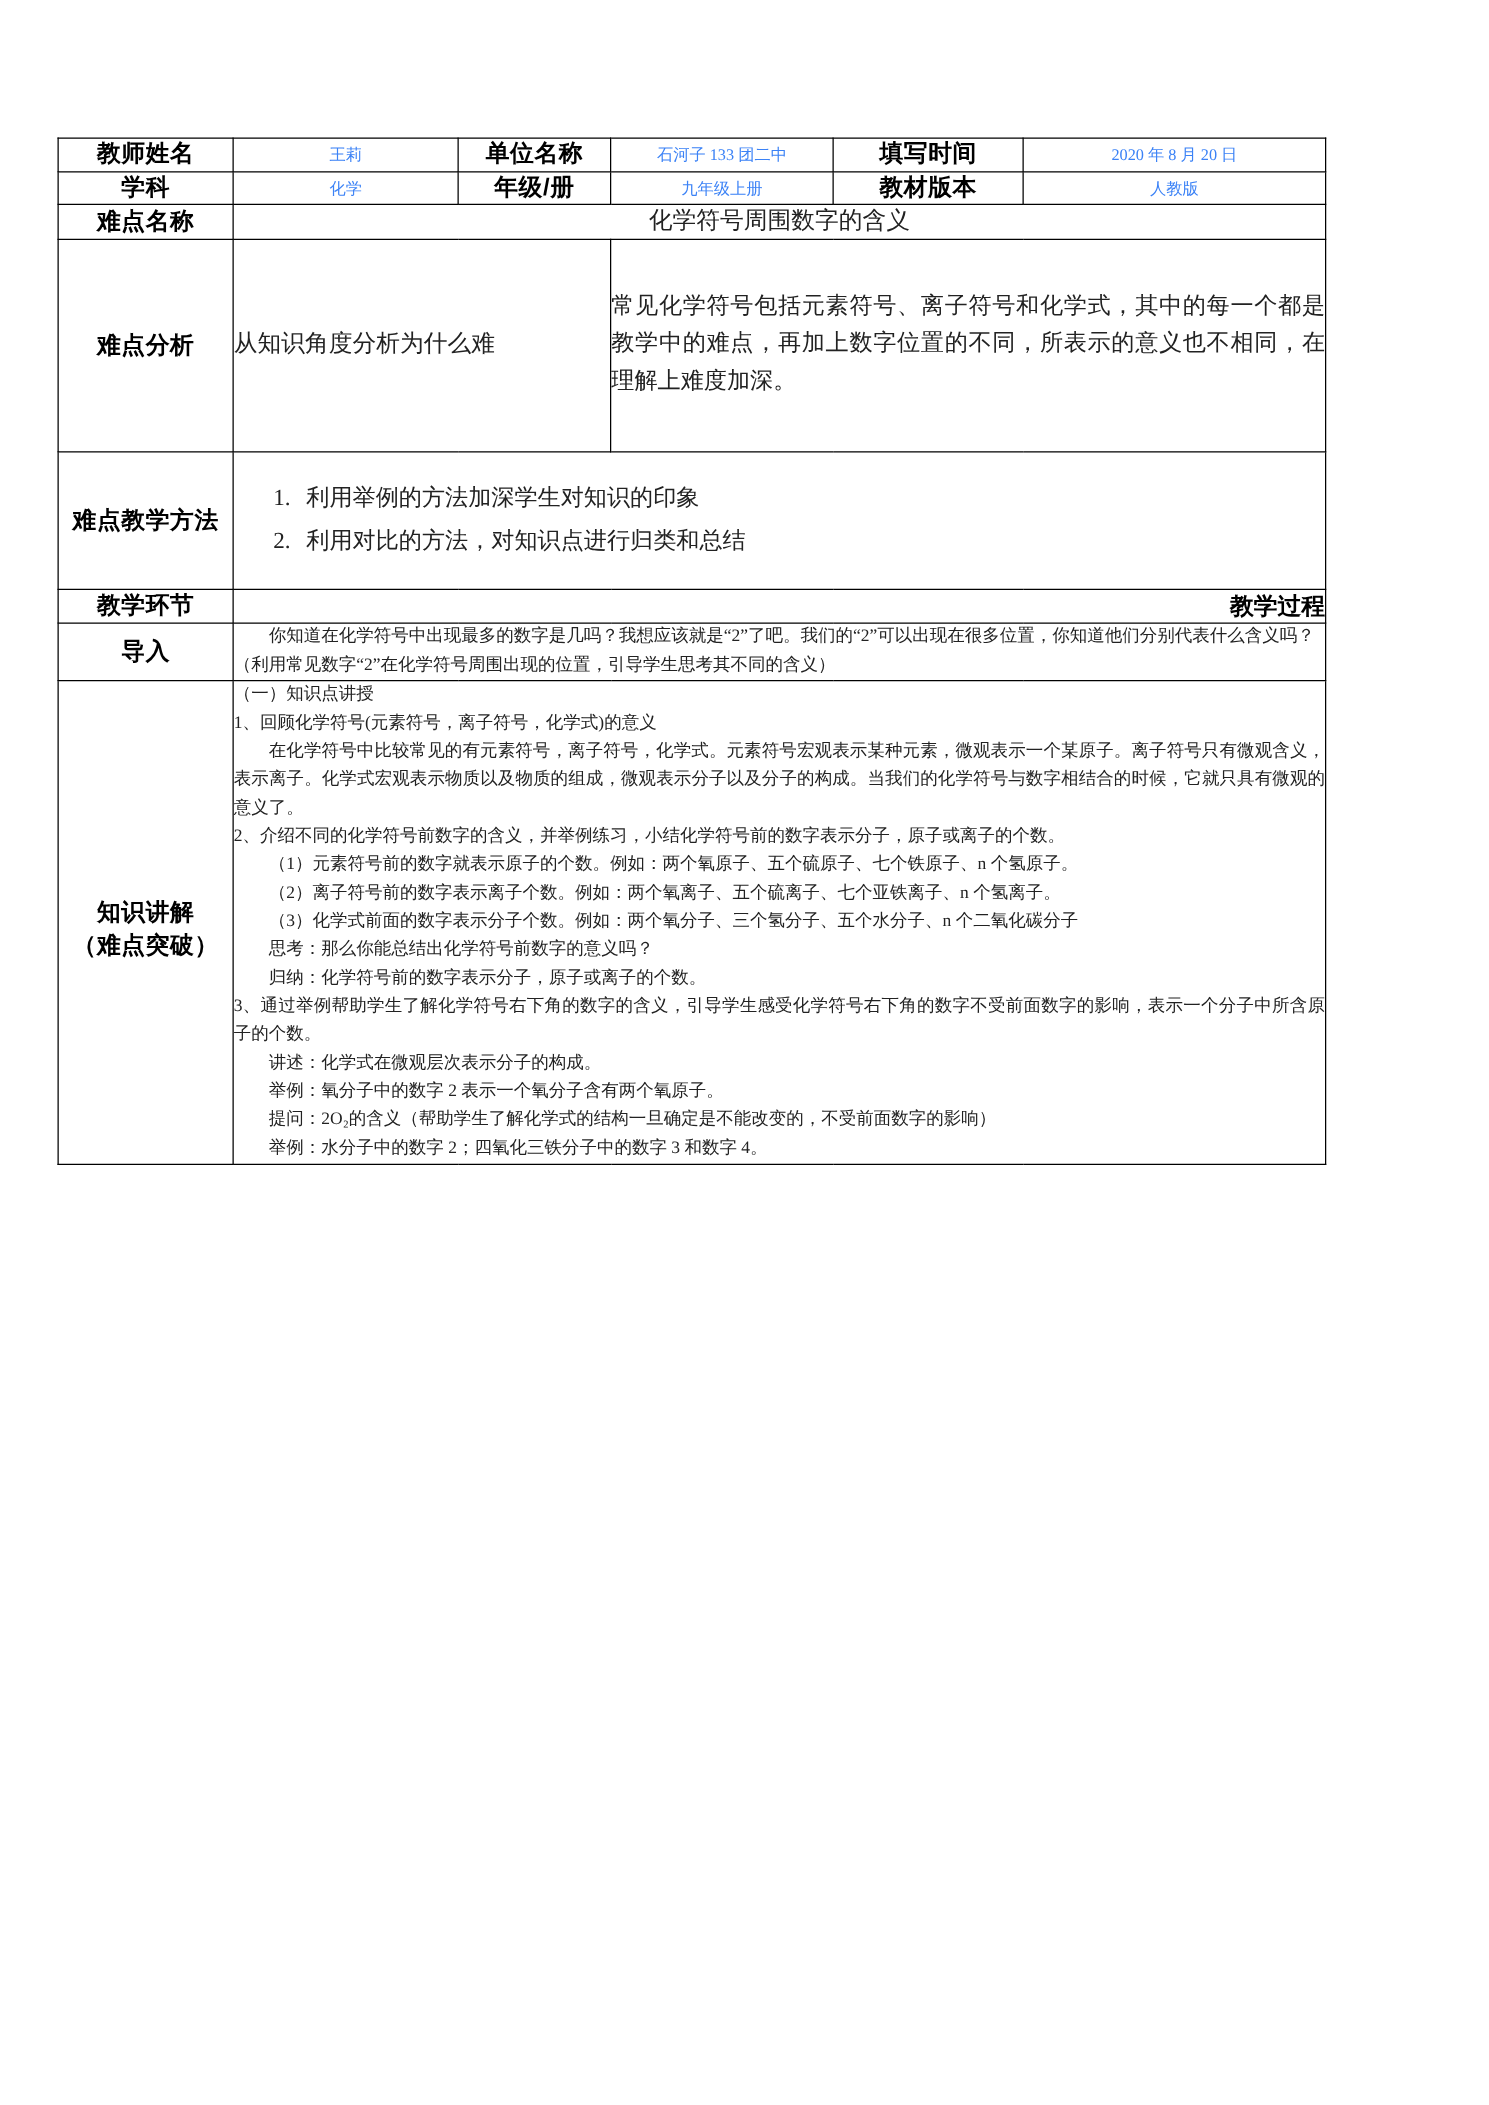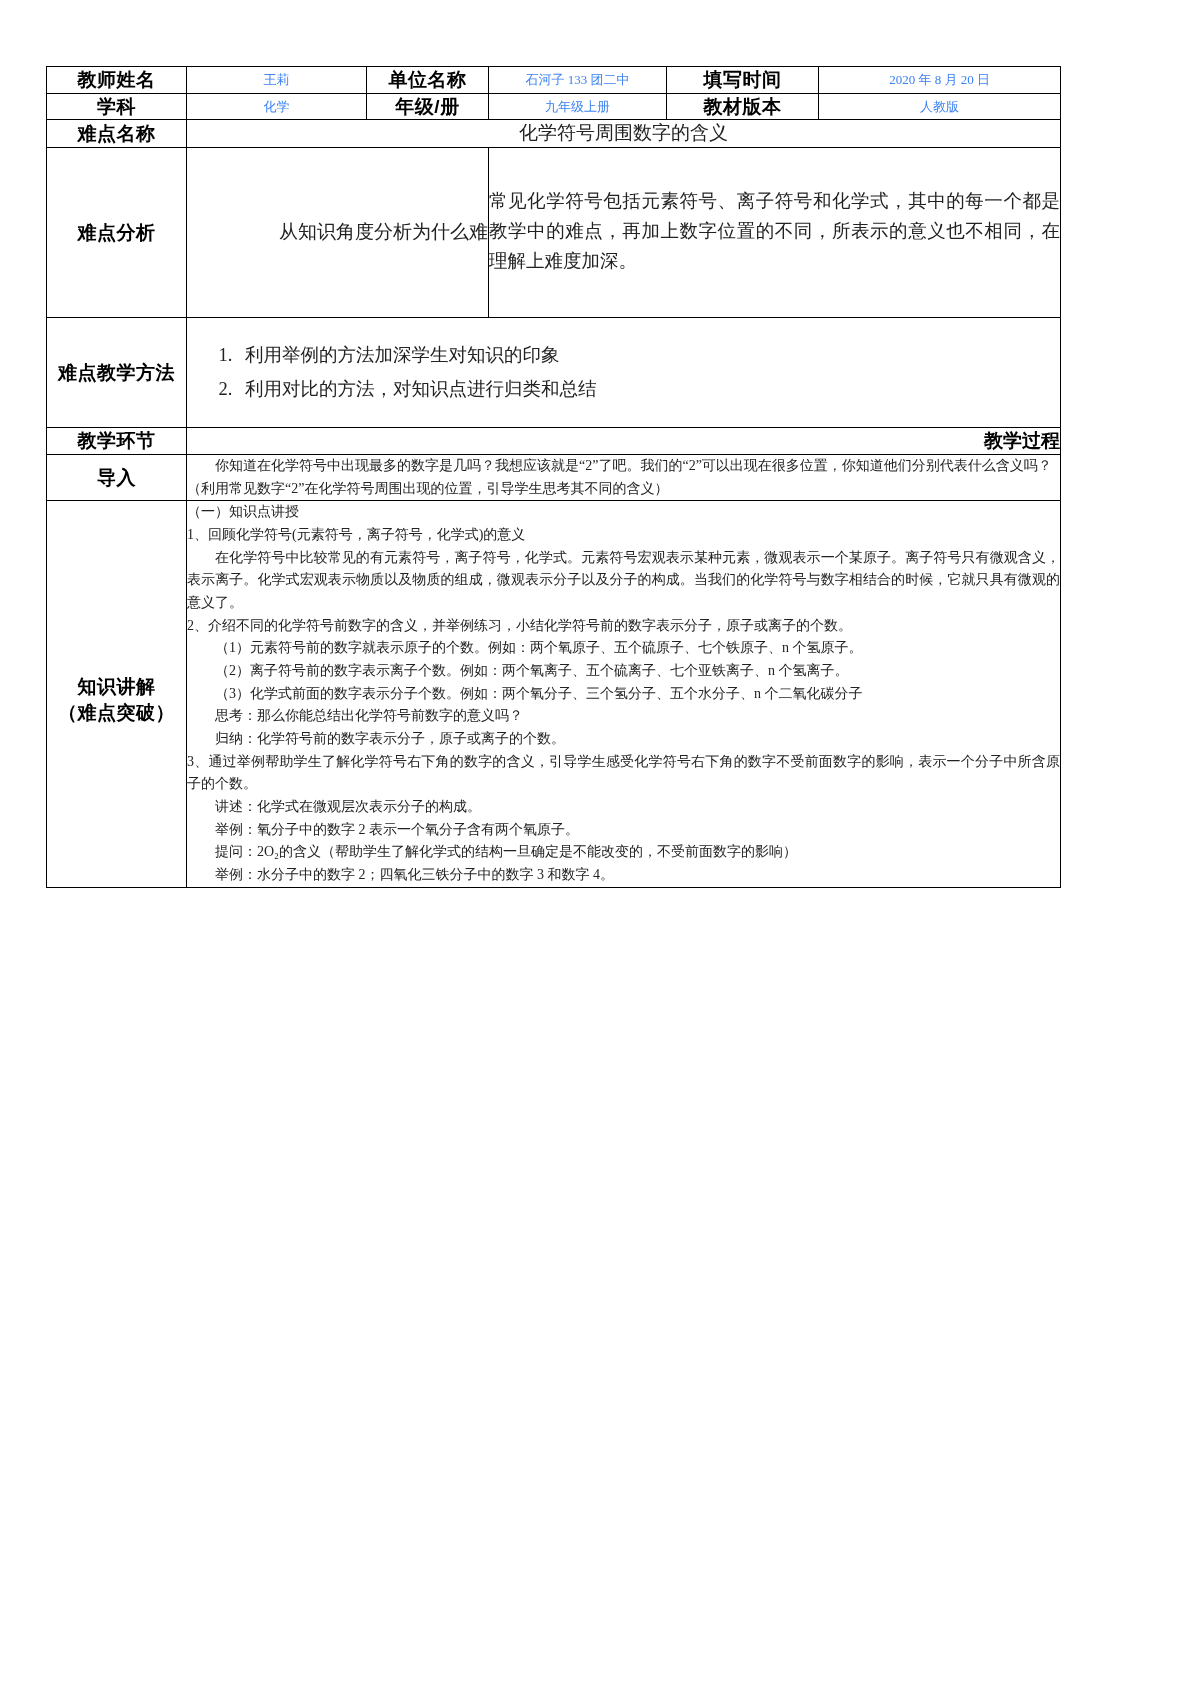--- a/index.html
+++ b/index.html
@@ -12,21 +12,21 @@
     height: 1684px;
     font-family: "Liberation Serif", "DejaVu Serif", serif;
     color: #1a1a1a;
     -webkit-font-smoothing: antialiased;
   }
   .page {
     position: relative;
     width: 1191px;
     height: 1200px;
     box-sizing: border-box;
-    padding: 66px 46px 0 46px;
+    padding: 110px 46px 0 46px;
   }
   table.lesson-table {
     width: 1014px;
     border-collapse: collapse;
     table-layout: fixed;
   }
   table.lesson-table td {
     border: 1.6px solid #000000;
     padding: 0;
     vertical-align: middle;
@@ -60,21 +60,21 @@
     font-size: 18.5px;
     color: #222;
     padding: 10px 12px 10px 10px;
     line-height: 1.62;
     text-align: justify;
     vertical-align: top;
   }
   .mid-cell {
     font-size: 19px;
     color: #222;
-    text-align: right;
+    text-align: left;
     padding: 10px 8px;
     line-height: 1.6;
     vertical-align: middle;
   }
   .center-head {
     font-family: "Liberation Sans", "DejaVu Sans", sans-serif;
     font-weight: bold;
     font-size: 19px;
     text-align: right;
     color: #000;

